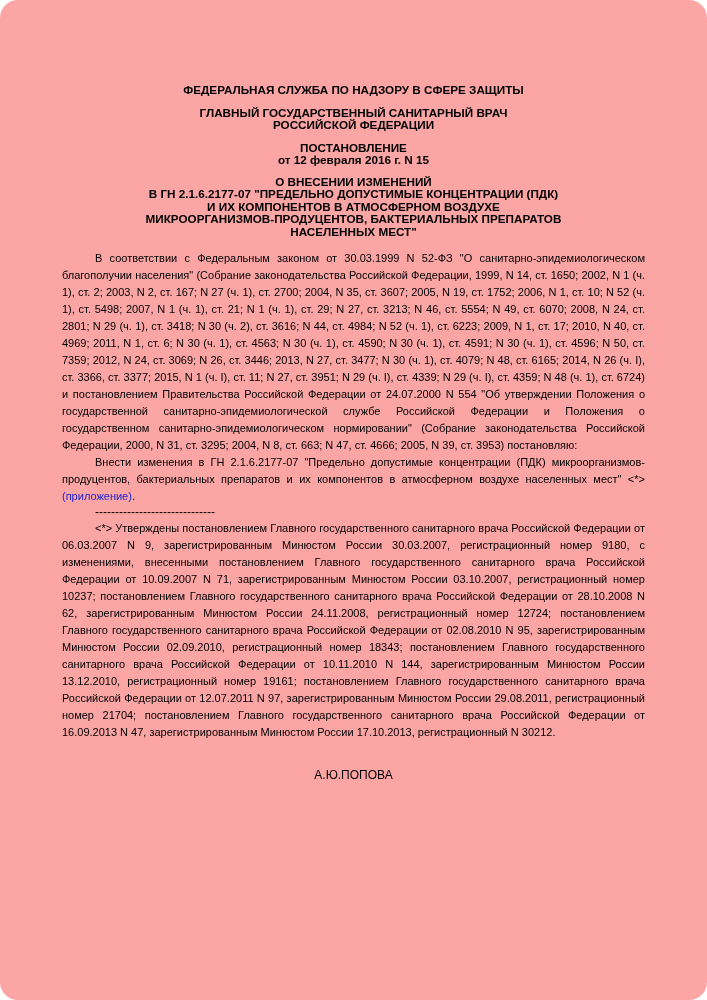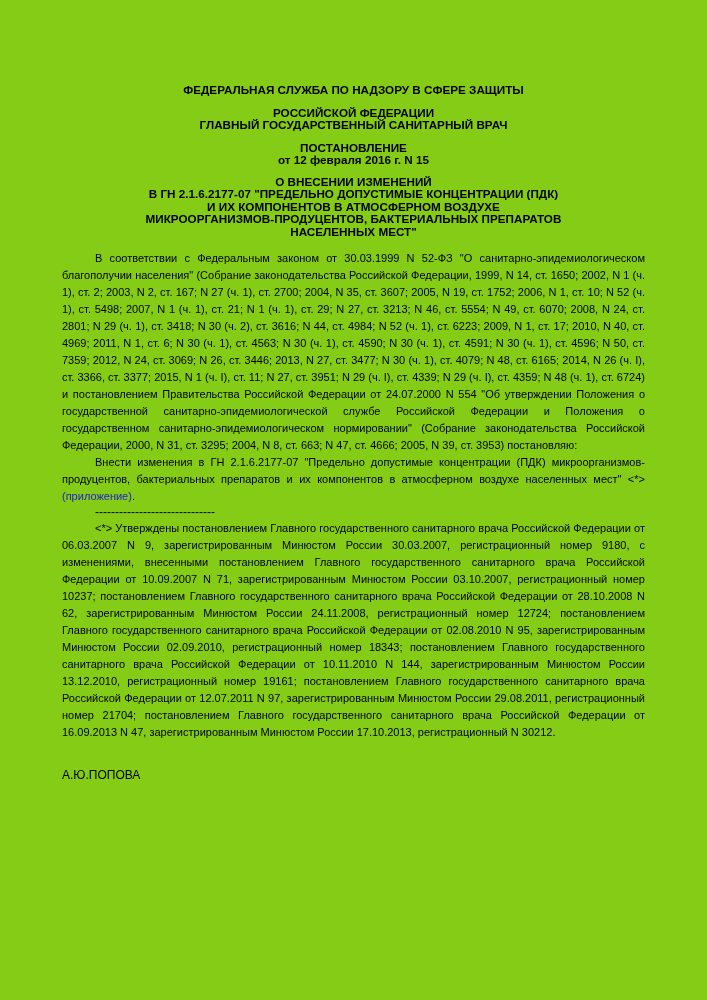--- a/index.html
+++ b/index.html
@@ -4,24 +4,25 @@
 <style>
   html, body {
     margin: 0;
     padding: 0;
     background: #ffffff;
   }
   .page {
     position: relative;
     width: 707px;
     height: 1000px;
-    background: #84cc16;
+    background: #fca5a5;
     overflow: hidden;
     font-family: "Liberation Sans", sans-serif;
     color: #000000;
+    border-radius: 18px;
     -webkit-font-smoothing: antialiased;
   }
   .content {
     padding: 84px 62px 0 62px;
   }
   .hdr {
     text-align: center;
     font-weight: bold;
     font-size: 11.7px;
     line-height: 12.5px;
@@ -45,36 +46,36 @@
   }
   .link {
     color: #2222cc;
     text-decoration: none;
     cursor: pointer;
   }
   .signature {
     margin-top: 27px;
     font-size: 12px;
     line-height: 14.7px;
-    text-align: left;
+    text-align: center;
   }
 </style>
 </head>
 <body>
 
 <div class="page">
   <div class="content">
 
     <div class="hdr blk-gap-10">
       <div class="hdr-line">ФЕДЕРАЛЬНАЯ СЛУЖБА ПО НАДЗОРУ В СФЕРЕ ЗАЩИТЫ</div>
     </div>
 
     <div class="hdr blk-gap-10">
+      <div class="hdr-line">ГЛАВНЫЙ ГОСУДАРСТВЕННЫЙ САНИТАРНЫЙ ВРАЧ</div>
       <div class="hdr-line">РОССИЙСКОЙ ФЕДЕРАЦИИ</div>
-      <div class="hdr-line">ГЛАВНЫЙ ГОСУДАРСТВЕННЫЙ САНИТАРНЫЙ ВРАЧ</div>
     </div>
 
     <div class="hdr blk-gap-9">
       <div class="hdr-line">ПОСТАНОВЛЕНИЕ</div>
       <div class="hdr-line">от 12 февраля 2016 г. N 15</div>
     </div>
 
     <div class="hdr blk-gap-2">
       <div class="hdr-line">О ВНЕСЕНИИ ИЗМЕНЕНИЙ</div>
       <div class="hdr-line">В ГН 2.1.6.2177-07 "ПРЕДЕЛЬНО ДОПУСТИМЫЕ КОНЦЕНТРАЦИИ (ПДК)</div>

